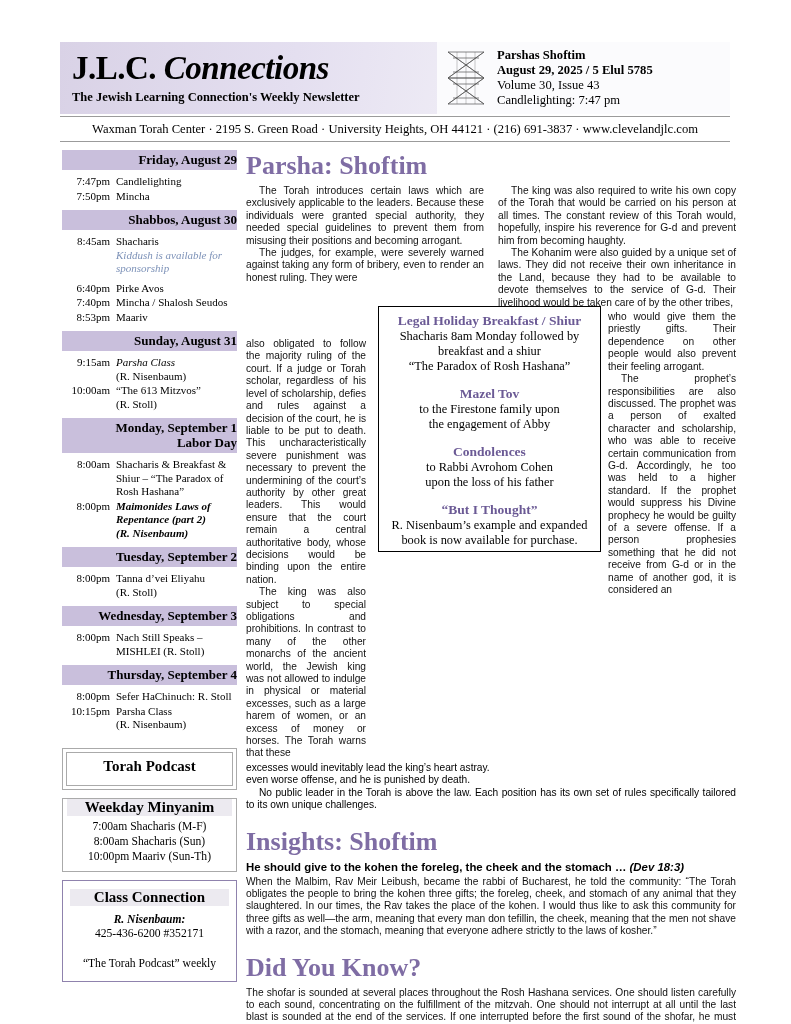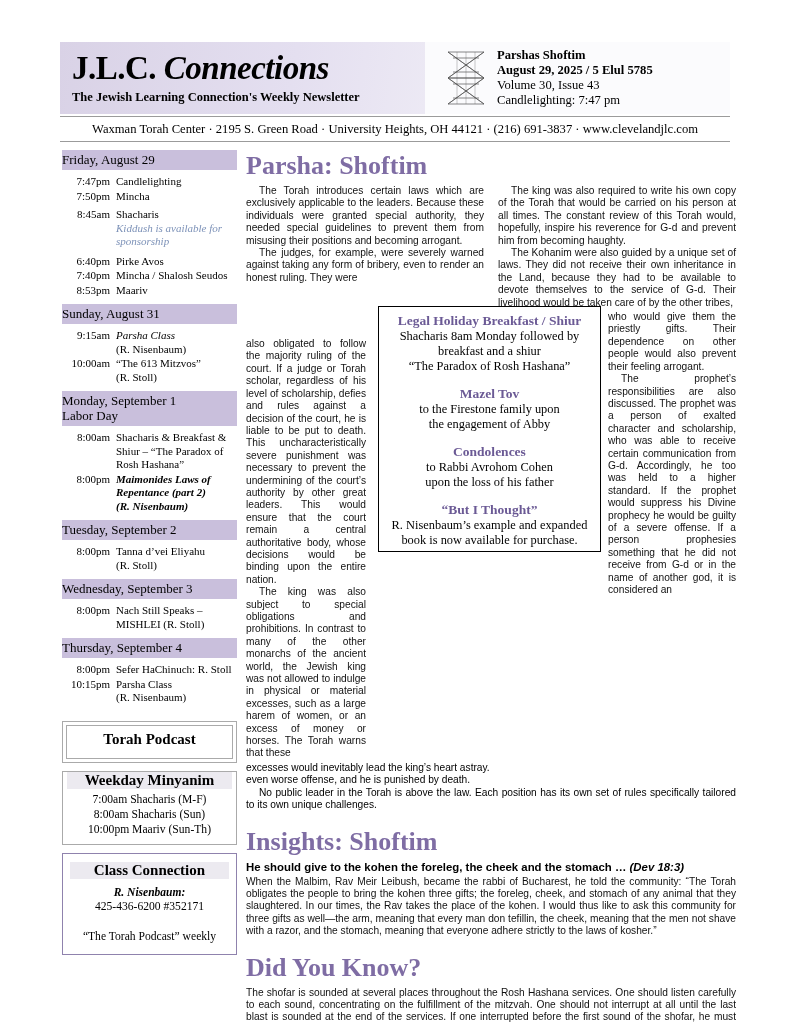--- a/index.html
+++ b/index.html
@@ -9,32 +9,32 @@
   
   .masthead{position:absolute;left:60px;top:42px;width:670px;height:72px;
     background:linear-gradient(100deg,#d9d2e6 0%,#e4dff0 35%,#f2f0f7 70%,#fbfbfd 100%);
     display:flex;align-items:stretch;}
   .mast-left{flex:1;padding:6px 0 0 12px;}
   .mast-title{font-family:"Liberation Serif",serif;font-weight:bold;font-style:italic;
     font-size:33px;letter-spacing:-0.5px;line-height:40px;color:#000;}
   .mast-title .nonital{font-style:normal;}
   .mast-sub{font-family:"Liberation Serif",serif;font-weight:bold;font-size:12.5px;
     margin-top:2px;color:#000;}
-  .mast-right{width:285px;background:#fbfbfd;display:flex;align-items:center;padding-left:20px;}
+  .mast-right{width:285px;background:#fbfbfd;display:flex;align-items:center;padding-left:8px;}
   .mast-logo{width:42px;height:60px;flex:0 0 42px;margin-right:10px;}
   .mast-meta{font-size:12.6px;line-height:15px;}
   .mast-meta .b{font-weight:bold;}
 
   .address{position:absolute;left:60px;top:116px;width:670px;text-align:center;
     font-size:12.6px;border-top:1px solid #9b9b9b;border-bottom:1px solid #9b9b9b;
     padding:5px 0 4px;}
 
   
   .sidebar{position:absolute;left:62px;top:150px;width:175px;}
-  .daybar{background:#c9bfdc;text-align:left;font-weight:normal;font-size:13px;
+  .daybar{background:#c9bfdc;text-align:right;font-weight:bold;font-size:13px;
     padding:2px 0 3px;line-height:15px;margin-top:7px;}
   .daybar.first{margin-top:0;}
   .sched{margin:5px 0 2px 0;font-size:11px;line-height:13.5px;}
   .srow{display:flex;margin-bottom:1px;}
   .stime{width:48px;text-align:right;flex:0 0 48px;padding-right:6px;white-space:nowrap;}
   .sdesc{flex:1;}
   .sdesc .ital{font-style:italic;}
   .sdesc .boldital{font-style:italic;font-weight:bold;}
   .kiddush{color:#7d92b8;font-style:italic;line-height:13px;}
   .spacer6{height:6px;}
@@ -118,20 +118,23 @@
         </div>
         <div class="sched">
           <div class="srow">
             <div class="stime">7:47pm</div>
             <div class="sdesc"><span>Candlelighting</span></div>
           </div>
           <div class="srow">
             <div class="stime">7:50pm</div>
             <div class="sdesc"><span>Mincha</span></div>
           </div>
+        </div>
+        <div class="daybar">
+          <div>Shabbos, August 30</div>
         </div>
         <div class="sched">
           <div class="srow">
             <div class="stime">8:45am</div>
             <div class="sdesc"><span>Shacharis</span><div class="kiddush">Kiddush is available for sponsorship</div><div class="spacer6"></div></div>
           </div>
           <div class="srow">
             <div class="stime">6:40pm</div>
             <div class="sdesc"><span>Pirke Avos</span></div>
           </div>

